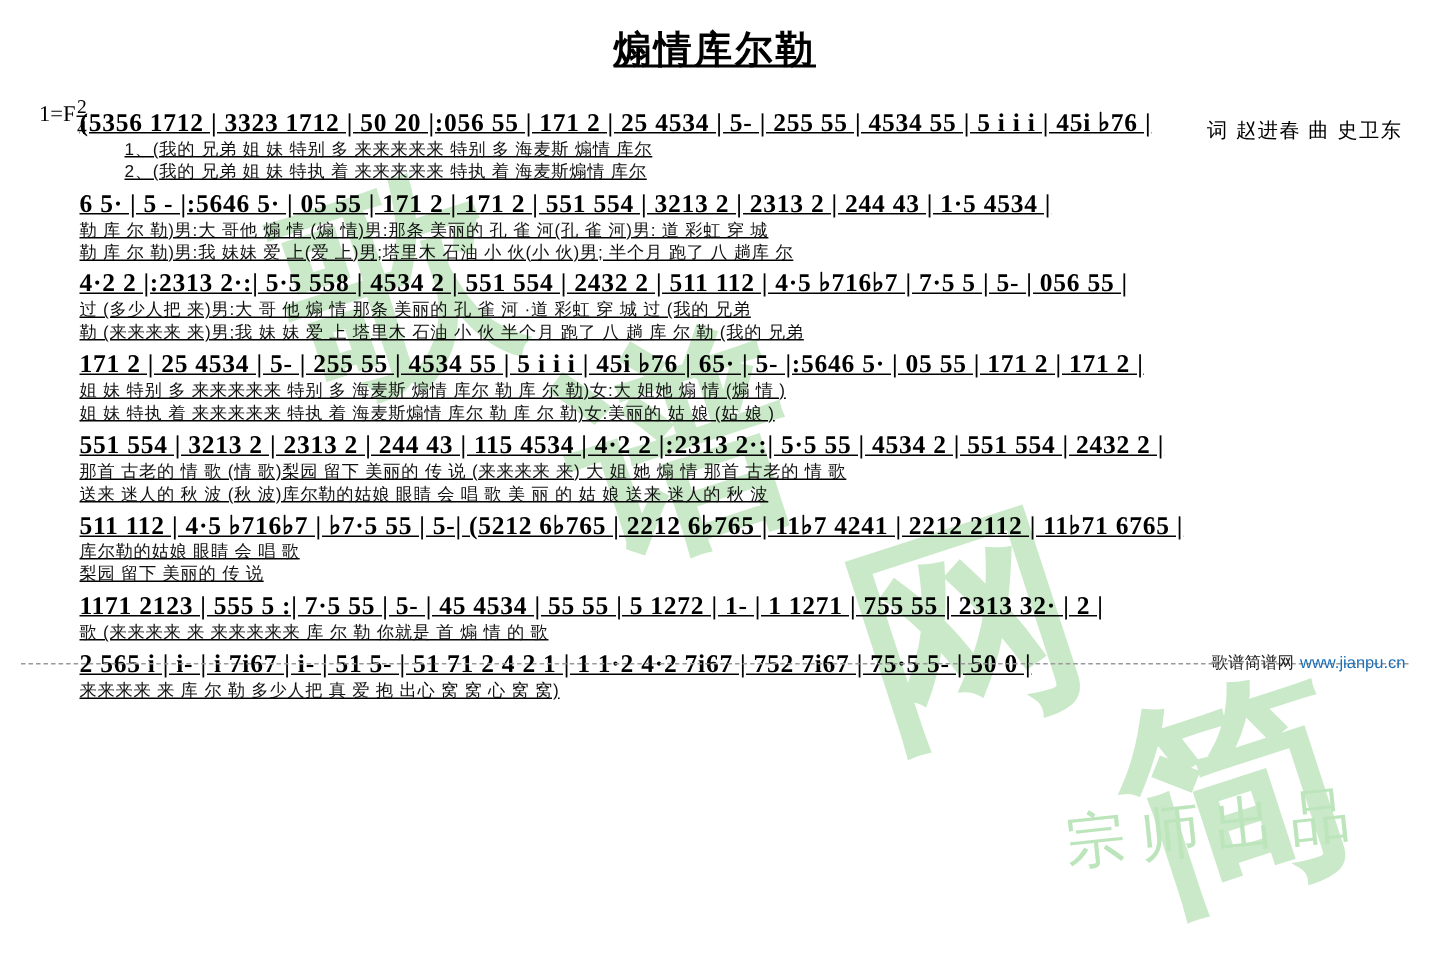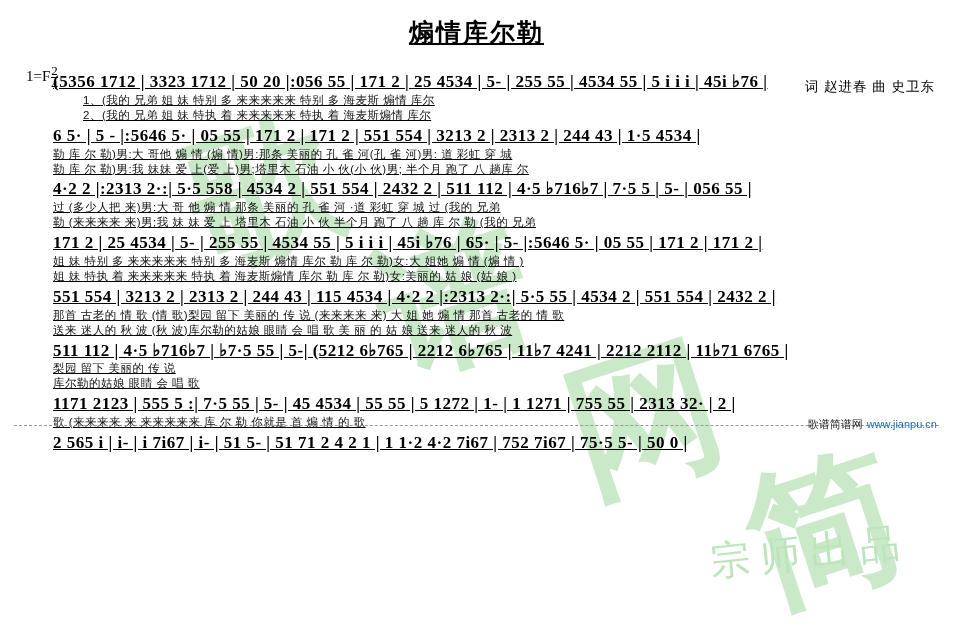--- a/index.html
+++ b/index.html
@@ -165,31 +165,32 @@
       </div>
 
       <div class="system row">
         <div class="notes">551 554 | 3213 2 | 2313 2 | 244 43 | 115 4534 | 4·2 2 |:2313 2·:|  5·5 55 | 4534 2 | 551 554 | 2432 2 |</div>
         <div class="lyr">那首  古老的    情    歌 (情      歌)梨园  留下  美丽的  传   说      (来来来来 来) 大 姐 她   煽       情 那首 古老的  情    歌</div>
         <div class="lyr">送来  迷人的    秋    波 (秋      波)库尔勒的姑娘  眼睛  会 唱   歌                           美  丽   的  姑    娘 送来 迷人的  秋    波</div>
       </div>
 
       <div class="system row">
         <div class="notes">511 112 | 4·5 ♭716♭7 | ♭7·5 55 | 5-| (5212 6♭765 | 2212 6♭765 | 11♭7 4241 | 2212 2112 | 11♭71 6765 |</div>
+        <div class="lyr">库尔勒的姑娘   眼睛  会 唱   歌</div>
         <div class="lyr">梨园 留下   美丽的  传    说</div>
-        <div class="lyr">库尔勒的姑娘   眼睛  会 唱   歌</div>
       </div>
 
       <div class="system row">
         <div class="notes">1171 2123 | 555 5 :|  7·5 55 | 5- |    45 4534 | 55 55 | 5 1272 | 1- | 1 1271 | 755 55 | 2313 32· | 2 |</div>
         <div class="lyr">歌                             (来来来来 来    来来来来来  库 尔  勒     你就是 首 煽  情 的 歌</div>
       </div>
 
       <div class="system row">
         <div class="notes">2 565 i | i- | i 7i67 | i- | 51 5- | 51 71 2 4 2 1 | 1 1·2 4·2 7i67 | 752 7i67 | 75·5 5- | 50 0 |</div>
+        <div class="lyr">来来来来 来     库 尔  勒          多少人把   真    爱         抱 出心 窝  窝  心 窝 窝)</div>
       </div>
 
     </div>
 
     <div class="footer-line"></div>
     <div class="footer">
       <span>歌谱简谱网</span><span class="site">www.jianpu.cn</span>
     </div>
 
   </div>

